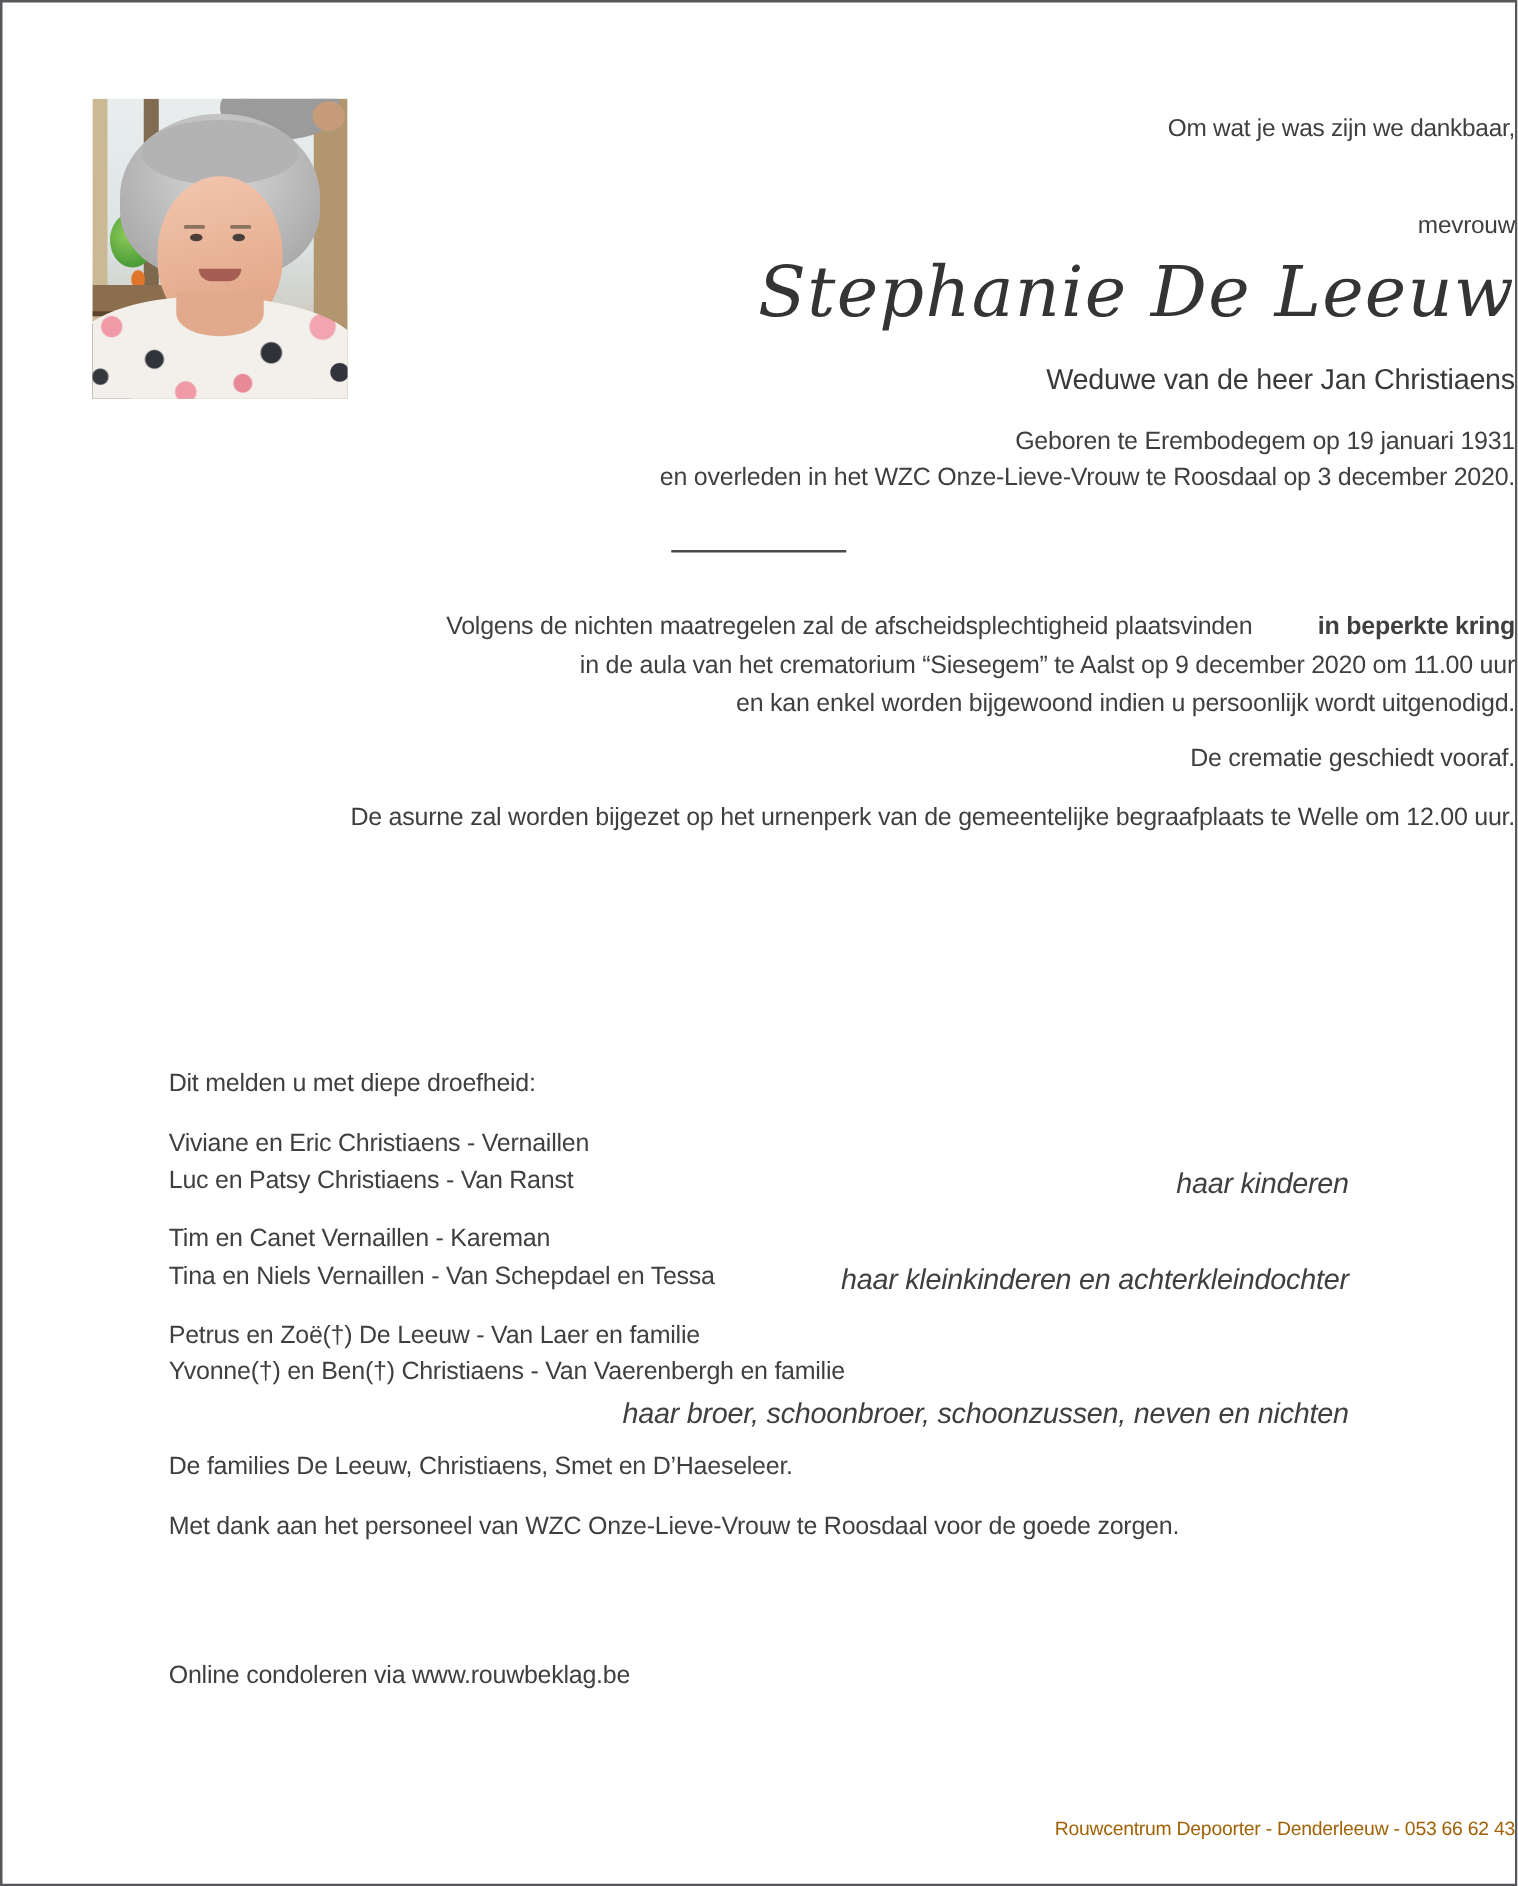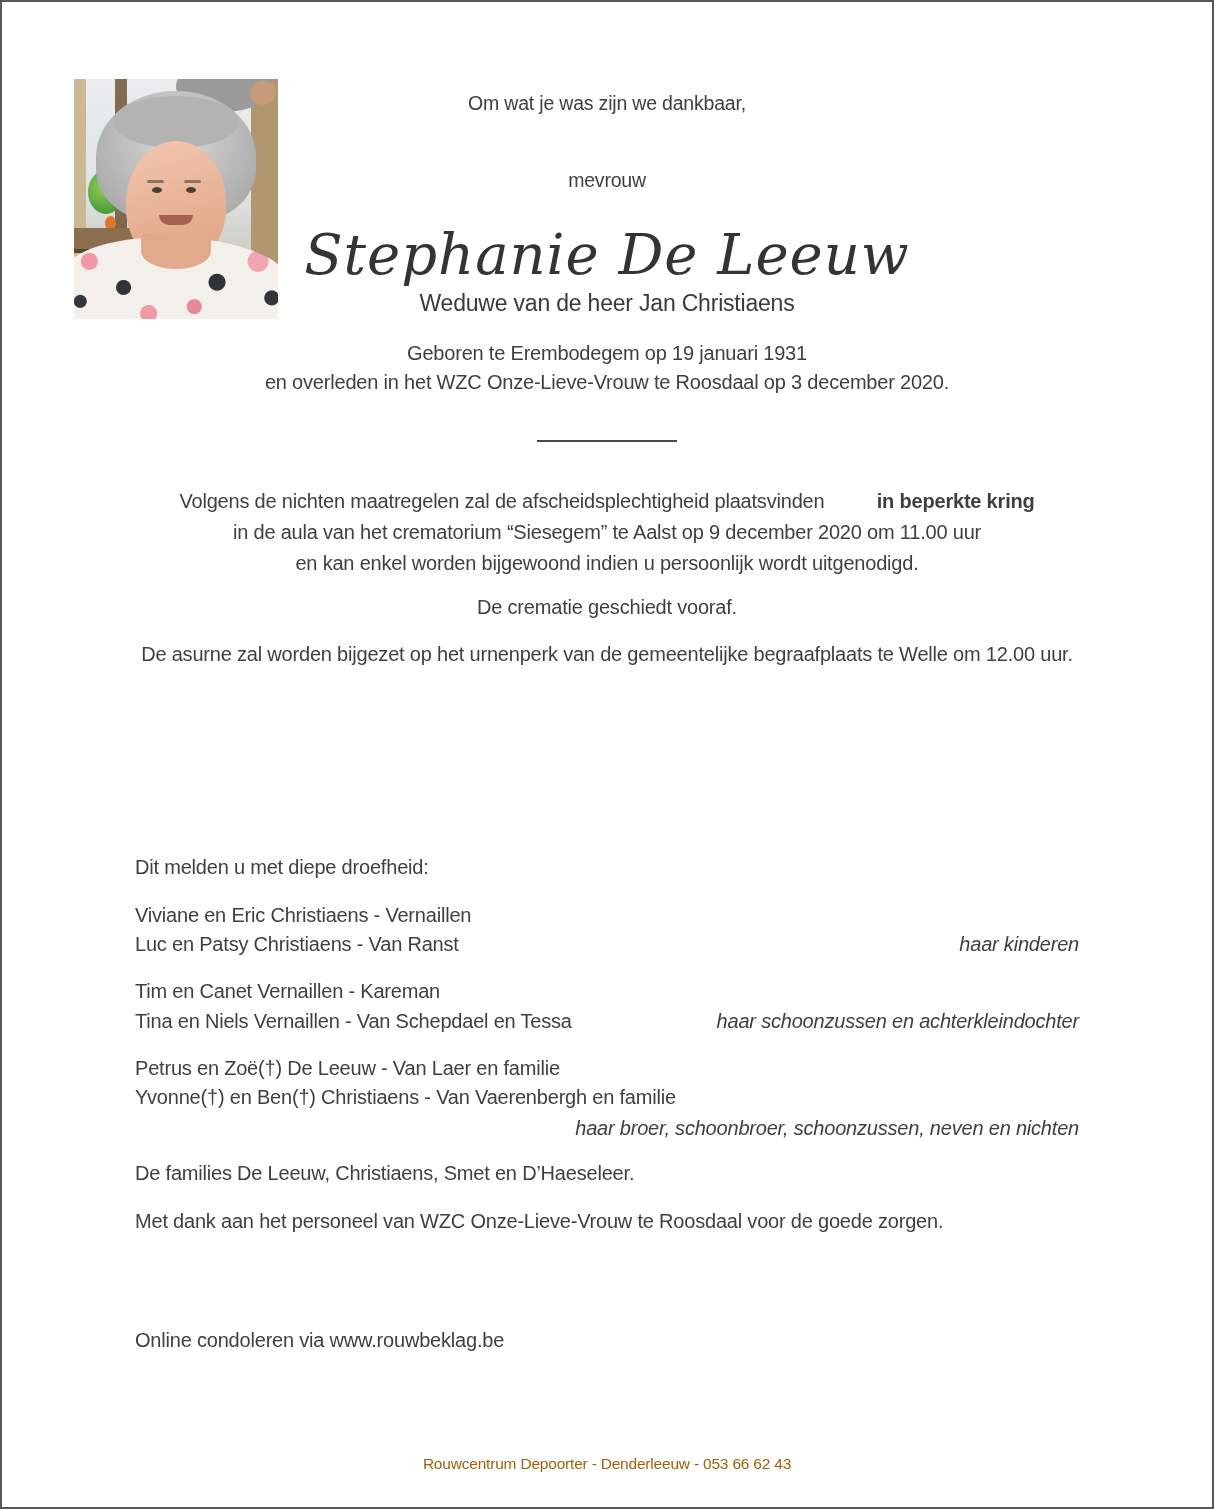--- a/index.html
+++ b/index.html
@@ -8,33 +8,32 @@
     width:1214px;height:1509px;
     box-sizing:border-box;
     background:#ffffff;
     border:2px solid #56575a;
     overflow:hidden;
     font-family:"Liberation Sans", sans-serif;
     color:#3f3f3f;
     letter-spacing:-0.2px;
   }
   .abs{position:absolute;line-height:1.25;white-space:nowrap;}
-  .center{left:0;right:0;text-align:center;}
+  .center{left:0;right:0;text-align:right;}
   .t20{font-size:20px;}
   .t19{font-size:19.5px;}
   .leftcol{left:133px;text-align:center;}
-  .rightcol{right:133px;text-align:right;font-style:italic;font-size:20px;}
+  .rightcol{right:133px;text-align:right;font-style:italic;font-size:23px;}
   .name-script{
     font-family:"DejaVu Serif", serif;
     font-style:italic;
     font-weight:400;
     font-size:56px;
     color:#343434;
     letter-spacing:1px;
-    margin-top:20px;
   }
   .subtitle{font-size:23px;color:#3a3a3a;}
   .divider{
     position:absolute;left:0;right:0;margin:0 auto;
     width:140px;height:0;border-top:2px solid #4a4a4a;
   }
   .footerline{font-size:15.5px;color:#a16207;}
   .boldpart{font-weight:700;margin-left:47px;}
 
   
@@ -132,21 +131,21 @@
   <div class="abs center t20" style="top:640px">De asurne zal worden bijgezet op het urnenperk van de gemeentelijke begraafplaats te Welle om 12.00 uur.</div>
 
   <div class="abs leftcol t20" style="top:853px">Dit melden u met diepe droefheid:</div>
 
   <div class="abs leftcol t20" style="top:901px">Viviane en Eric Christiaens - Vernaillen</div>
   <div class="abs leftcol t20" style="top:930px">Luc en Patsy Christiaens - Van Ranst</div>
   <div class="abs rightcol" style="top:930px">haar kinderen</div>
 
   <div class="abs leftcol t20" style="top:977px">Tim en Canet Vernaillen - Kareman</div>
   <div class="abs leftcol t20" style="top:1007px">Tina en Niels Vernaillen - Van Schepdael en Tessa</div>
-  <div class="abs rightcol" style="top:1007px">haar schoonzussen en achterkleindochter</div>
+  <div class="abs rightcol" style="top:1007px">haar kleinkinderen en achterkleindochter</div>
 
   <div class="abs leftcol t20" style="top:1054px">Petrus en Zoë(†) De Leeuw - Van Laer en familie</div>
   <div class="abs leftcol t20" style="top:1083px">Yvonne(†) en Ben(†) Christiaens - Van Vaerenbergh en familie</div>
   <div class="abs rightcol" style="top:1114px">haar broer, schoonbroer, schoonzussen, neven en nichten</div>
 
   <div class="abs leftcol t20" style="top:1159px">De families De Leeuw, Christiaens, Smet en D’Haeseleer.</div>
   <div class="abs leftcol t20" style="top:1207px">Met dank aan het personeel van WZC Onze-Lieve-Vrouw te Roosdaal voor de goede zorgen.</div>
   <div class="abs leftcol t20" style="top:1326px">Online condoleren via www.rouwbeklag.be</div>
 
   <div class="abs center footerline" style="top:1452px">Rouwcentrum Depoorter - Denderleeuw - 053 66 62 43</div>

